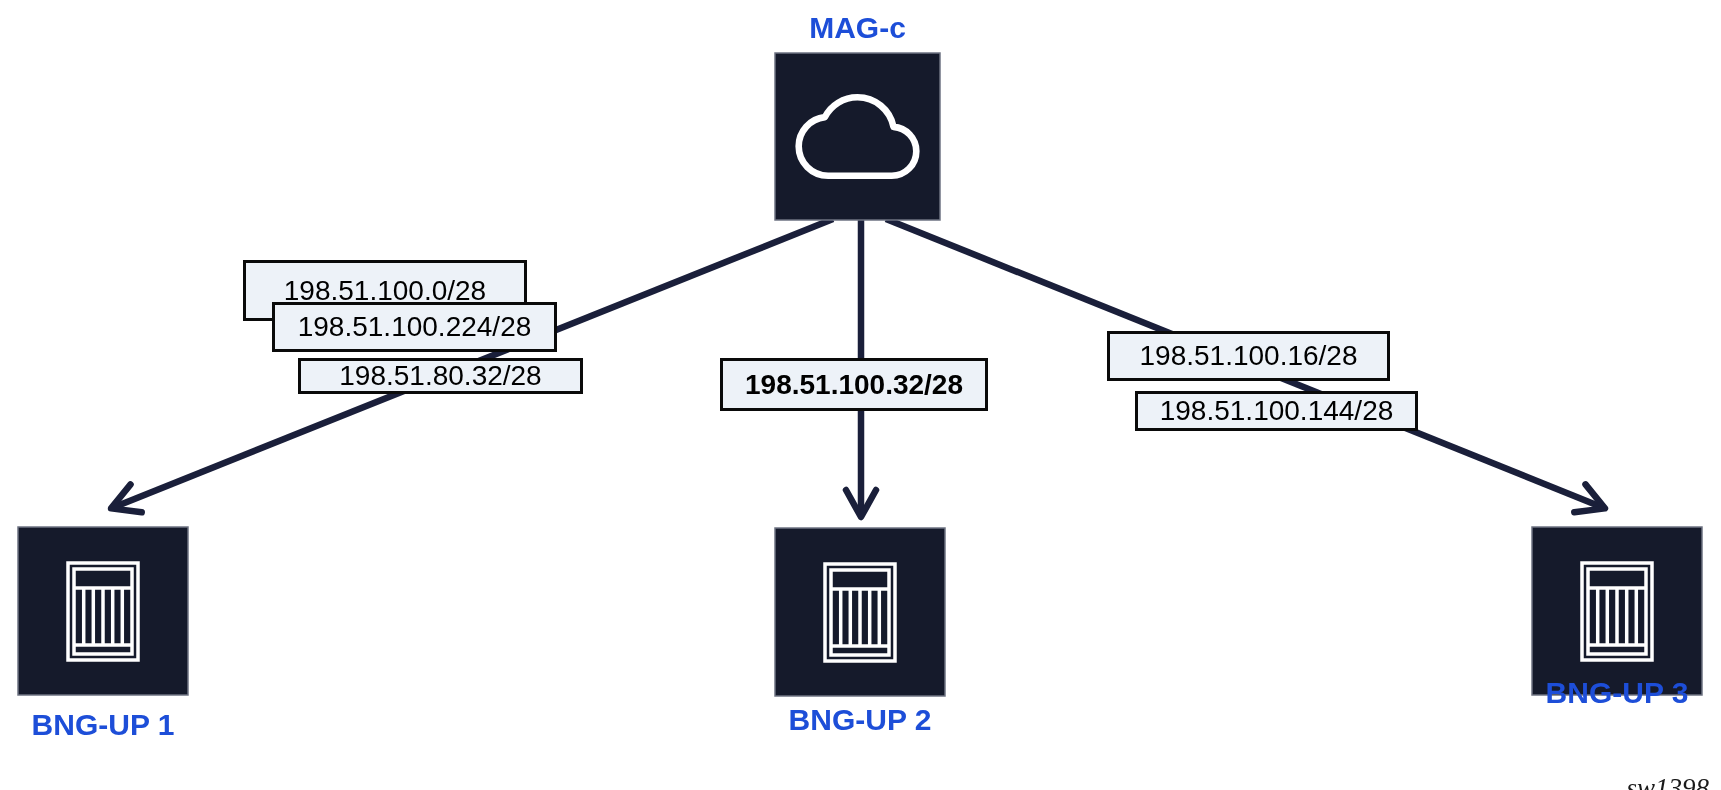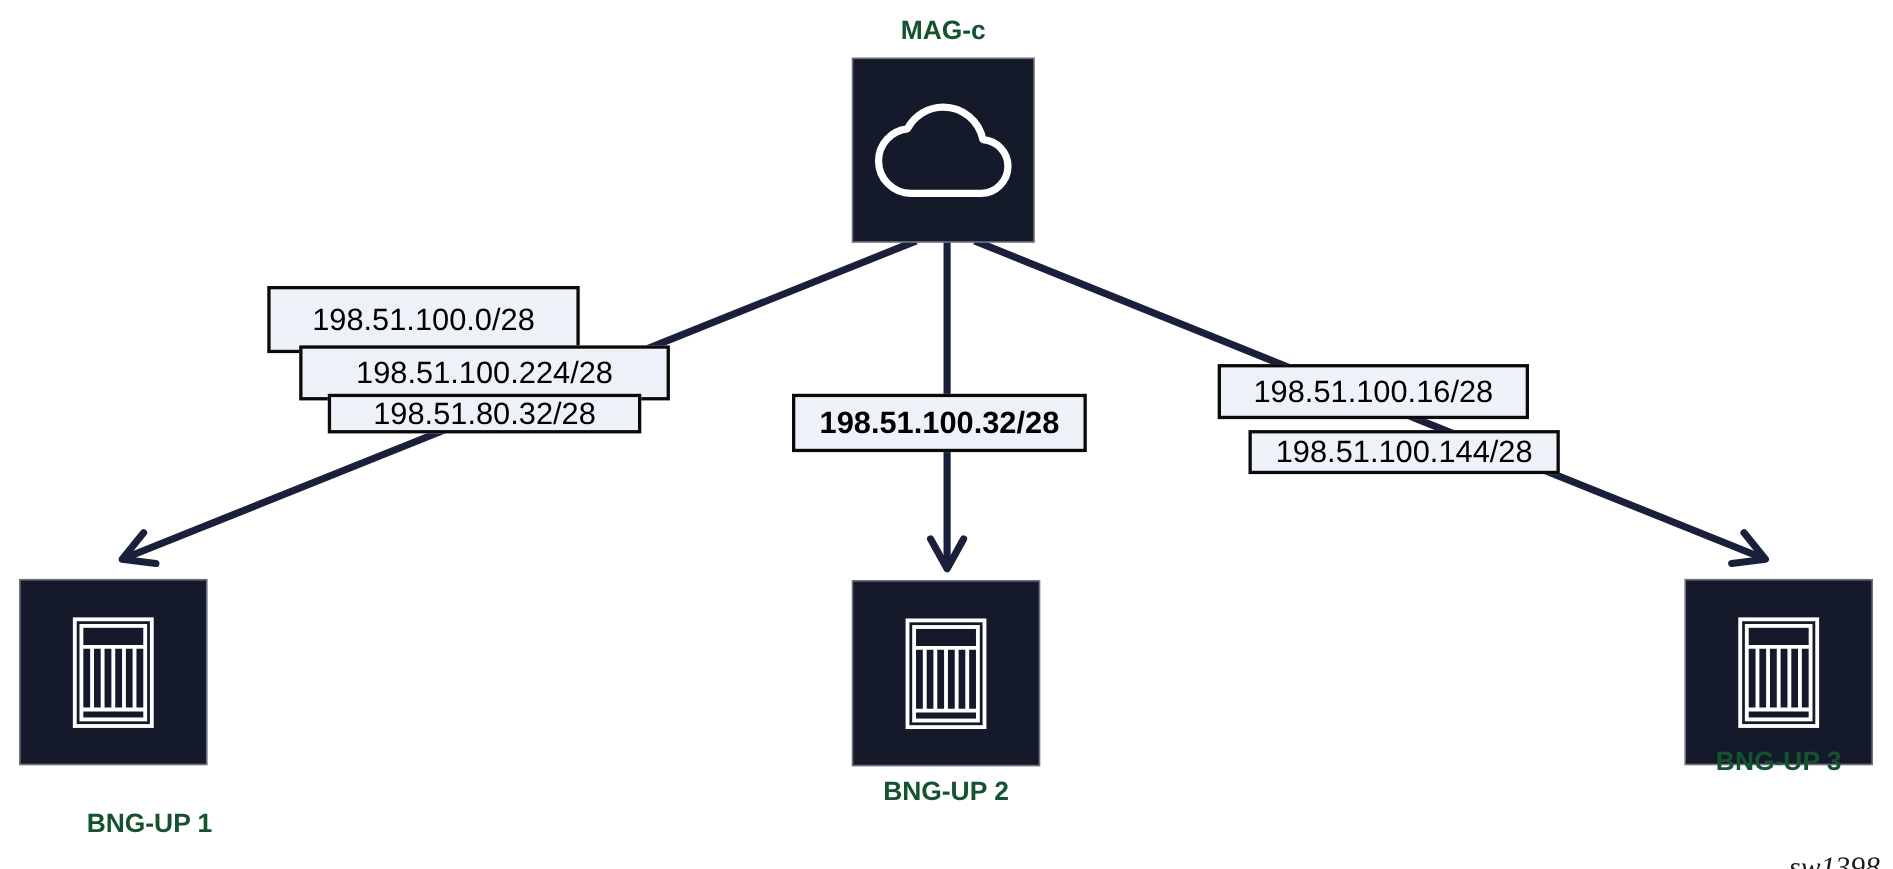--- a/index.html
+++ b/index.html
@@ -16,22 +16,22 @@
     overflow: hidden;
   }
   #diagram-svg {
     position: absolute;
     left: 0;
     top: 0;
     z-index: 0;
   }
   .node-title {
     position: absolute;
-    color: #14532d;
-    font-size: 24px;
+    color: #1d4ed8;
+    font-size: 30px;
     font-weight: bold;
     text-align: center;
     line-height: 34px;
     z-index: 2;
     white-space: nowrap;
   }
   .ip-box {
     position: absolute;
     box-sizing: border-box;
     background: #EDF2F8;
@@ -89,26 +89,26 @@
     <use href="#chassis" x="66" y="561"></use>
 
     <rect x="775" y="528" width="170" height="168" fill="#151A2B" stroke="#6E7382" stroke-width="1.5"></rect>
     <use href="#chassis" x="823" y="562"></use>
 
     <rect x="1532" y="527" width="170" height="168" fill="#151A2B" stroke="#6E7382" stroke-width="1.5"></rect>
     <use href="#chassis" x="1580" y="561"></use>
   </svg>
 
   <div class="node-title" style="left:775px; top:11px; width:165px;">MAG-c</div>
-  <div class="node-title" style="left:13px; top:732px; width:180px;text-align:right;">BNG-UP 1</div>
+  <div class="node-title" style="left:13px; top:708px; width:180px;">BNG-UP 1</div>
   <div class="node-title" style="left:770px; top:703px; width:180px;">BNG-UP 2</div>
   <div class="node-title" style="left:1527px; top:676px; width:180px;text-align:center;">BNG-UP 3</div>
 
   <div class="ip-box" style="left:243px; top:260px; width:284px; height:61px;">198.51.100.0/28</div>
-  <div class="ip-box" style="left:272px; top:314px; width:337px; height:50px;">198.51.100.224/28</div>
+  <div class="ip-box" style="left:272px; top:302px; width:285px; height:50px;">198.51.100.224/28</div>
   <div class="ip-box" style="left:298px; top:358px; width:285px; height:36px;">198.51.80.32/28</div>
 
   <div class="ip-box" style="left:720px; top:358px; width:268px; height:53px;font-weight:bold;">198.51.100.32/28</div>
 
   <div class="ip-box" style="left:1107px; top:312px; width:283px; height:50px;margin-top:19px;">198.51.100.16/28</div>
   <div class="ip-box" style="left:1135px; top:348px; width:283px; height:40px;margin-top:43px;">198.51.100.144/28</div>
 
   <div class="watermark" style="right:12px; top:773px;">sw1398</div>
 
 </div>

